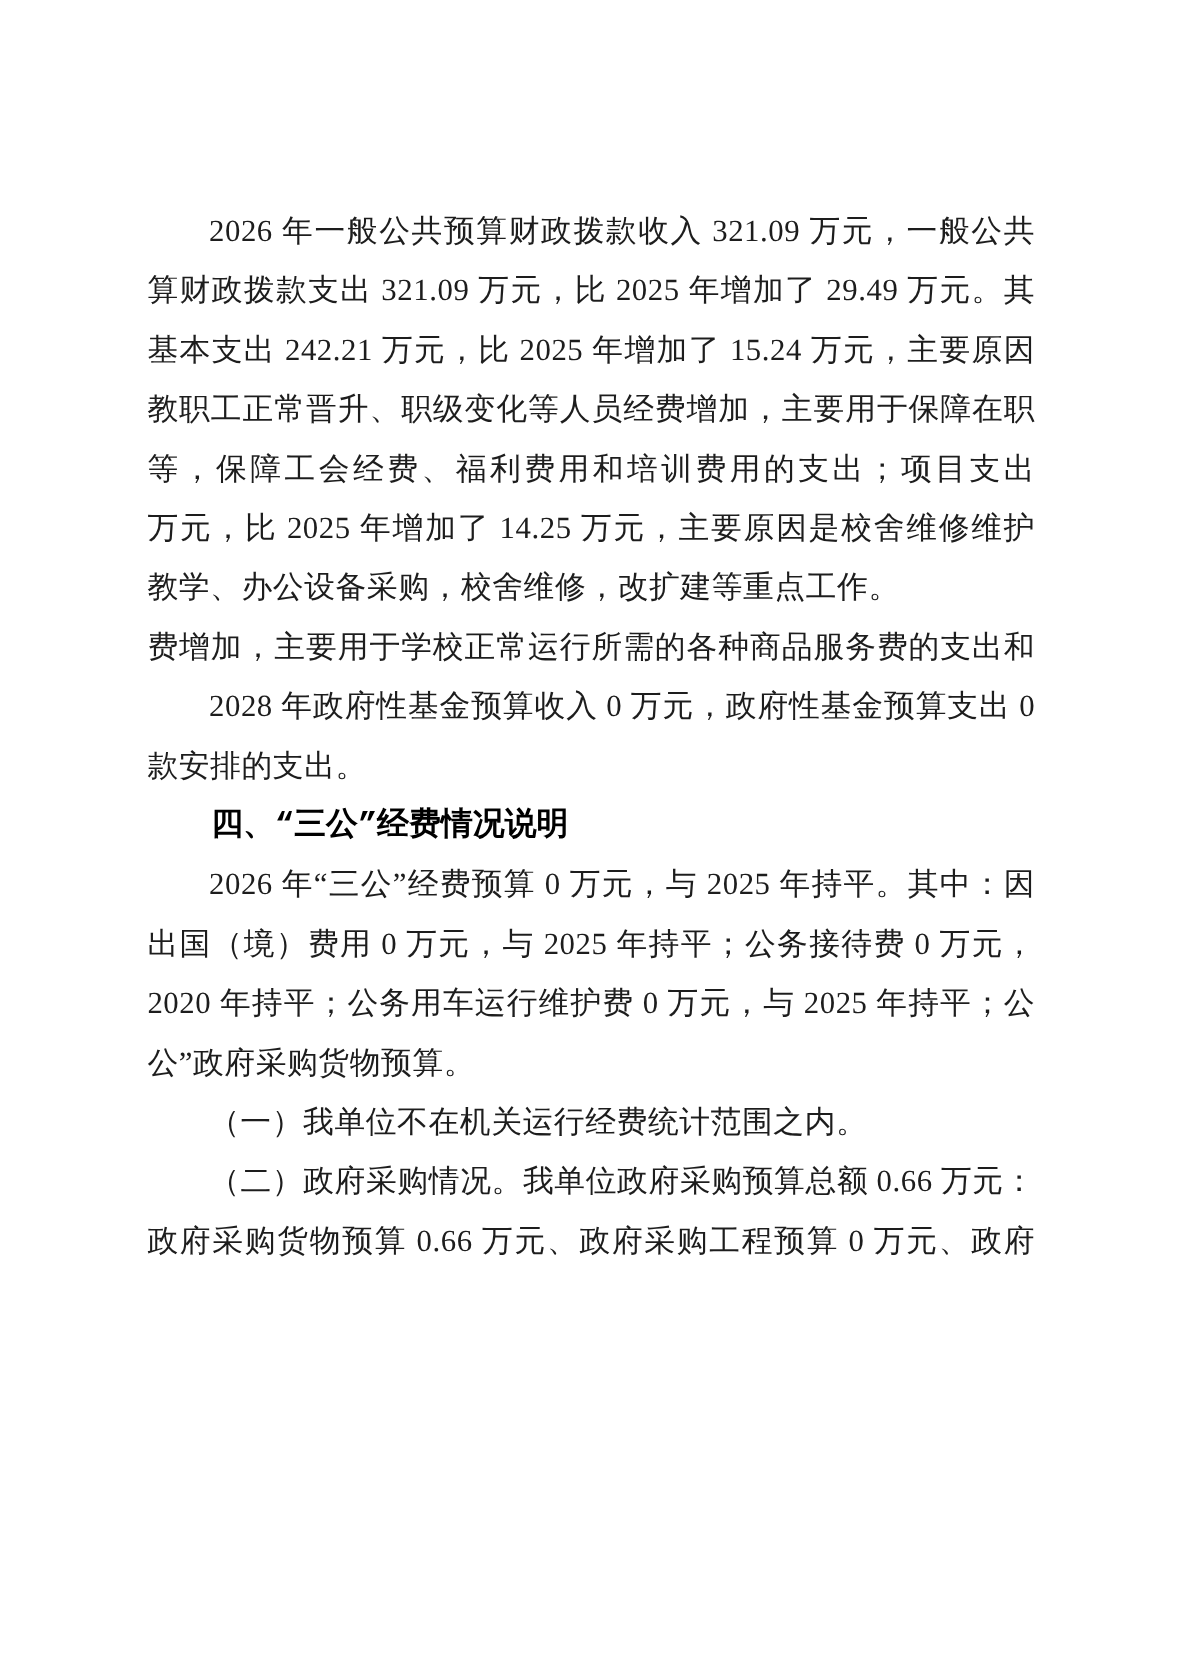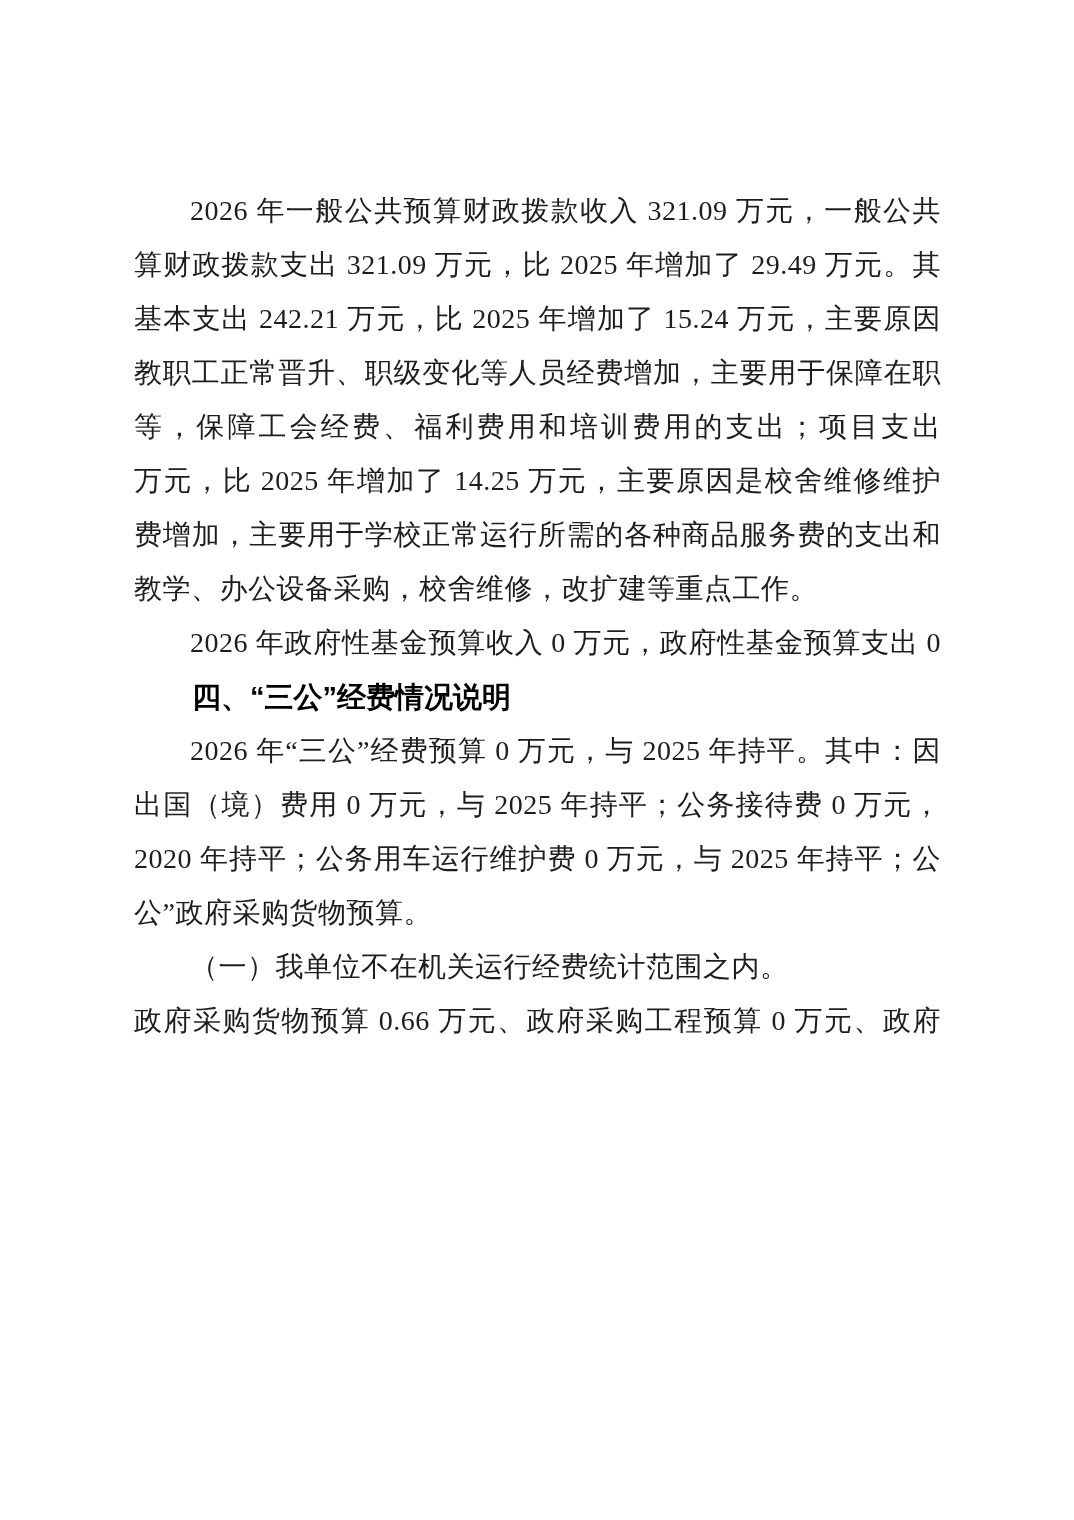--- a/index.html
+++ b/index.html
@@ -32,21 +32,21 @@
     text-justify: inter-character;
     letter-spacing: 0.5px;
   }
   .line.fill {
     text-align-last: justify;
   }
   .line.indent {
     text-indent: 2em;
   }
   .heading {
-    font-family: Liberation Sans, sans-serif;
+    font-family: Liberation Mono, monospace;
     font-weight: 700;
     color: #000000;
     font-size: 29px;
     line-height: 54px;
     height: 54px;
     text-indent: 2em;
     overflow: hidden;
   }
 </style>
 </head>
@@ -55,40 +55,42 @@
 <div class="page">
   <div class="doc">
 
     <div class="para">
       <div class="line fill indent">2026 年一般公共预算财政拨款收入 321.09 万元，一般公共预</div>
       <div class="line fill">算财政拨款支出 321.09 万元，比 2025 年增加了 29.49 万元。其中：</div>
       <div class="line fill">基本支出 242.21 万元，比 2025 年增加了 15.24 万元，主要原因是</div>
       <div class="line fill">教职工正常晋升、职级变化等人员经费增加，主要用于保障在职</div>
       <div class="line fill">等，保障工会经费、福利费用和培训费用的支出；项目支出 78.88</div>
       <div class="line fill">万元，比 2025 年增加了 14.25 万元，主要原因是校舍维修维护经</div>
+      <div class="line">教学、办公设备采购，校舍维修，改扩建等重点工作。</div>
       <div class="line fill">费增加，主要用于学校正常运行所需的各种商品服务费的支出和</div>
-      <div class="line">教学、办公设备采购，校舍维修，改扩建等重点工作。</div>
     </div>
 
     <div class="para">
-      <div class="line fill indent">2026 年政府性基金预算收入 0 万元，政府性基金预算支出 0</div>
+      <div class="line fill indent">2028 年政府性基金预算收入 0 万元，政府性基金预算支出 0</div>
+      <div class="line">款安排的支出。</div>
     </div>
 
     <div class="heading">四、“三公”经费情况说明</div>
 
     <div class="para">
       <div class="line fill indent">2026 年“三公”经费预算 0 万元，与 2025 年持平。其中：因公</div>
       <div class="line fill">出国（境）费用 0 万元，与 2025 年持平；公务接待费 0 万元，与</div>
       <div class="line fill">2020 年持平；公务用车运行维护费 0 万元，与 2025 年持平；公</div>
       <div class="line">公”政府采购货物预算。</div>
     </div>
 
 
     <div class="para">
       <div class="line indent">（一）我单位不在机关运行经费统计范围之内。</div>
     </div>
 
     <div class="para">
+      <div class="line fill indent">（二）政府采购情况。我单位政府采购预算总额 0.66 万元：</div>
       <div class="line fill">政府采购货物预算 0.66 万元、政府采购工程预算 0 万元、政府采</div>
     </div>
 
   </div>
 </div>
 
 </body></html>

